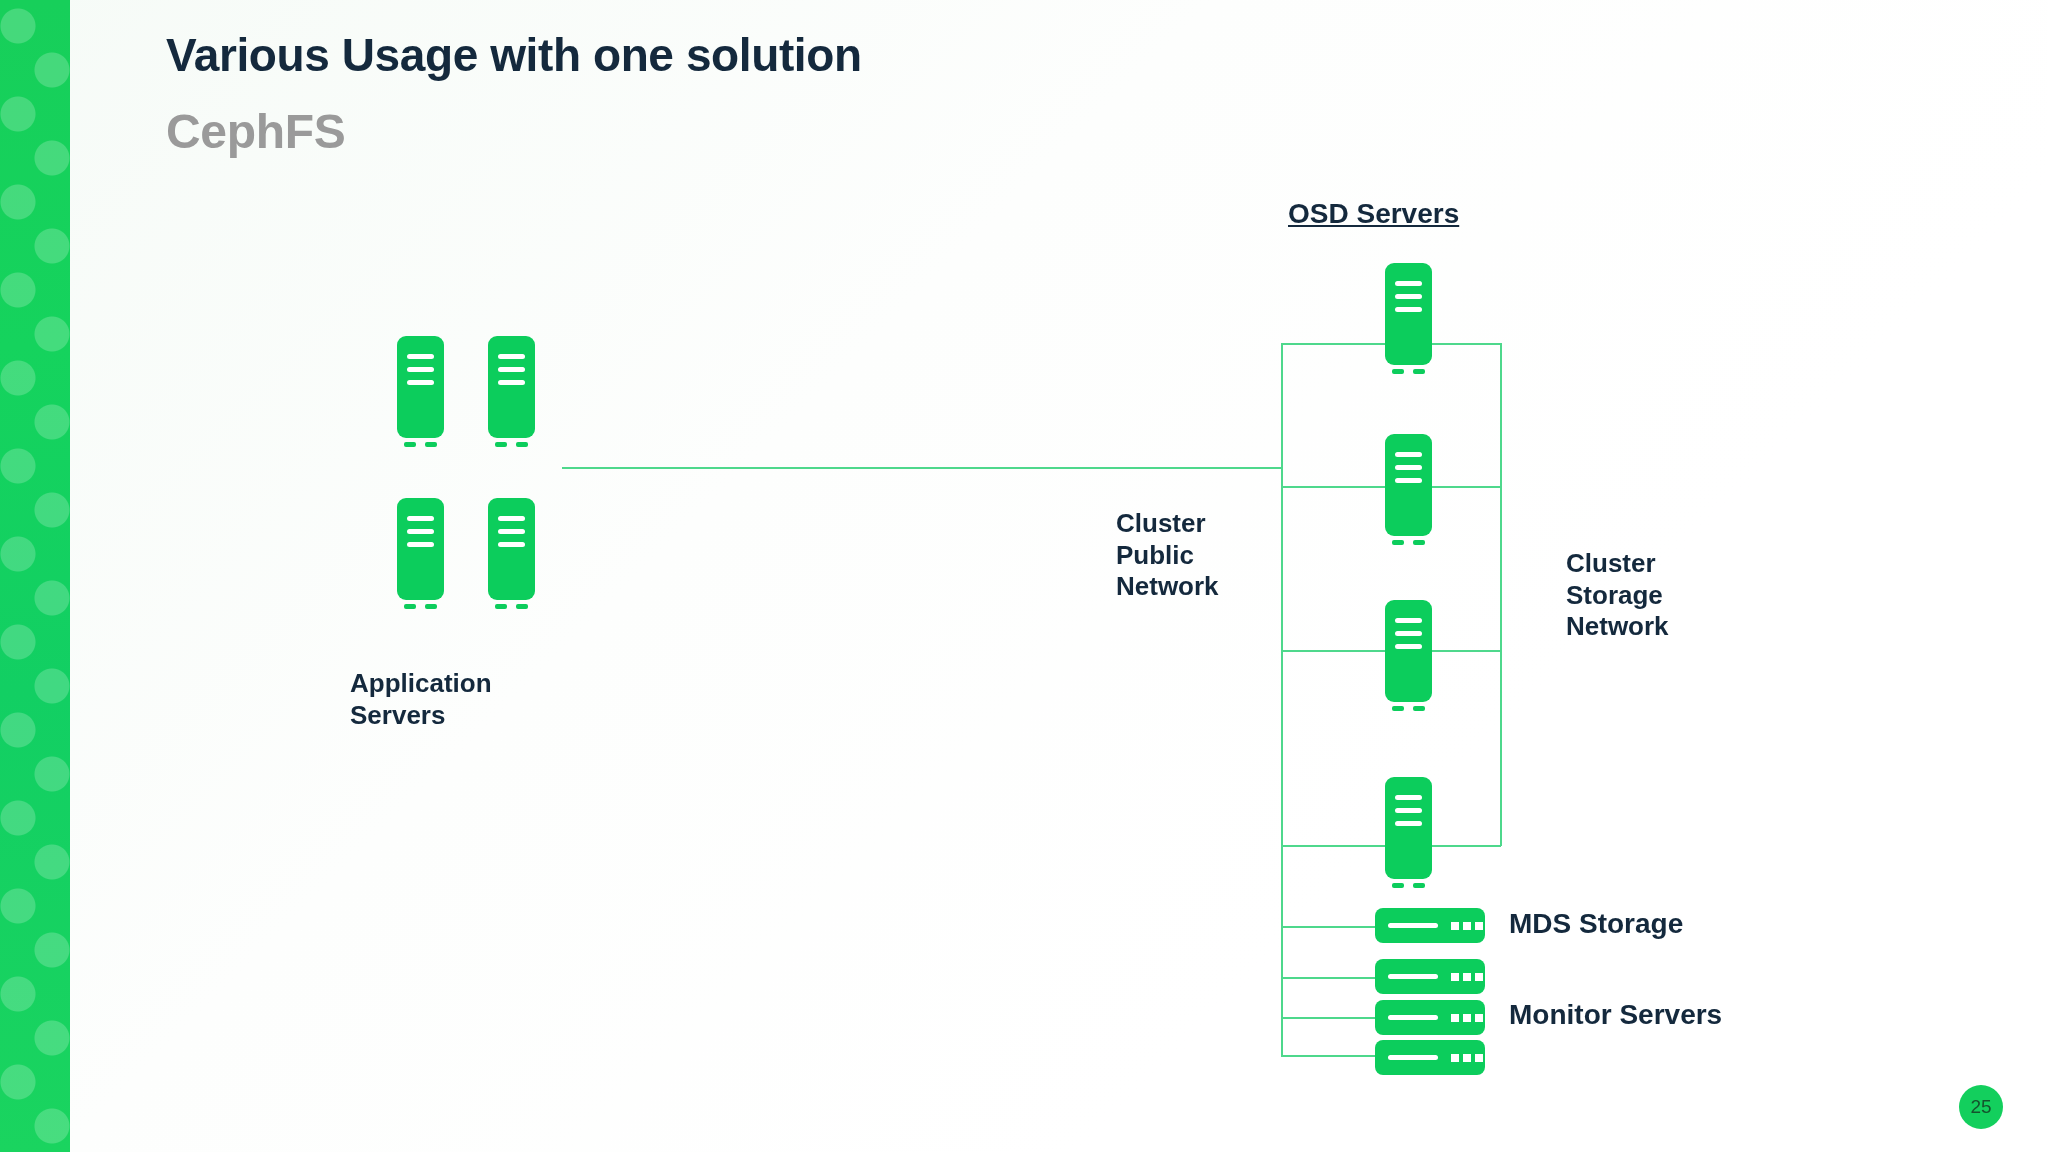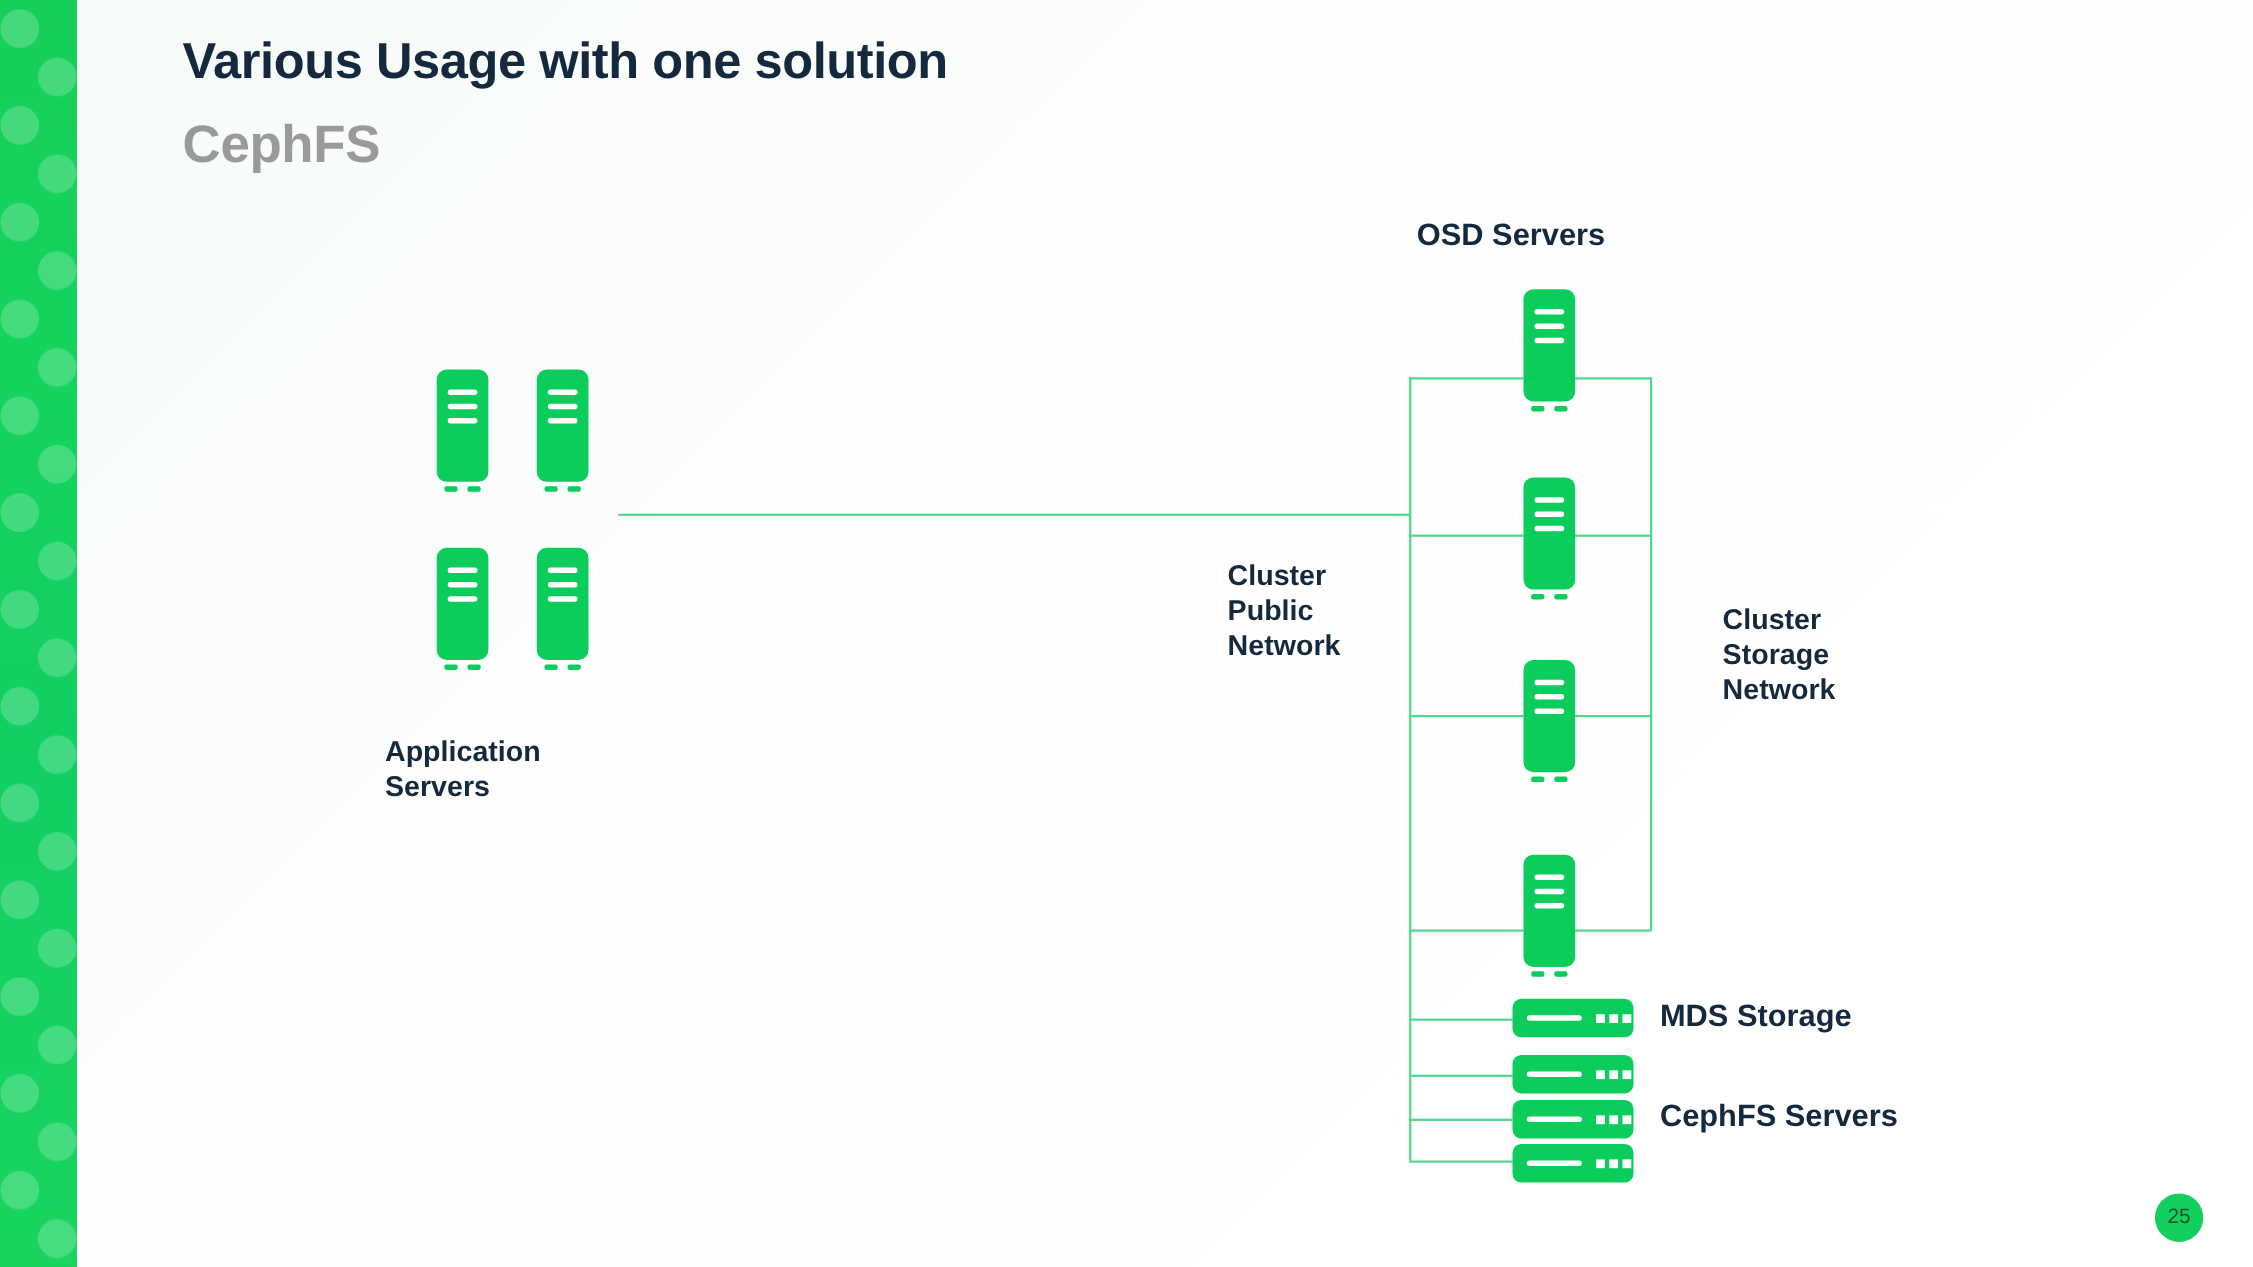--- a/index.html
+++ b/index.html
@@ -225,21 +225,21 @@
       <div class="bar b2"></div>
       <div class="bar b3"></div>
     </div>
     <div class="foot f1"></div>
     <div class="foot f2"></div>
   </div>
 
   <div class="dlabel center" style="left:350px; top:668px; width:240px;">Application
 Servers</div>
 
-  <div class="dlabel big" style="left:1288px; top:197px; width:320px;">OSD Servers</div>
+  <div class="dlabel big" style="left:1288px; top:197px; width:320px;text-decoration:underline;">OSD Servers</div>
 
   <div class="tower" style="left:1385px; top:263px;">
     <div class="body">
       <div class="bar b1"></div>
       <div class="bar b2"></div>
       <div class="bar b3"></div>
     </div>
     <div class="foot f1"></div>
     <div class="foot f2"></div>
   </div>
@@ -299,17 +299,17 @@
   </div>
   <div class="rack" style="left:1375px; top:1040px;">
     <div class="rbar"></div>
     <div class="dot d1"></div>
     <div class="dot d2"></div>
     <div class="dot d3"></div>
   </div>
 
   <div class="dlabel big" style="left:1509px; top:907px; width:320px;">MDS Storage</div>
 
-  <div class="dlabel big" style="left:1509px; top:998px; width:380px;">CephFS Servers</div>
+  <div class="dlabel big" style="left:1509px; top:998px; width:380px;">Monitor Servers</div>
 
   <div class="page-badge">25</div>
 
 </div>
 
 </body></html>

